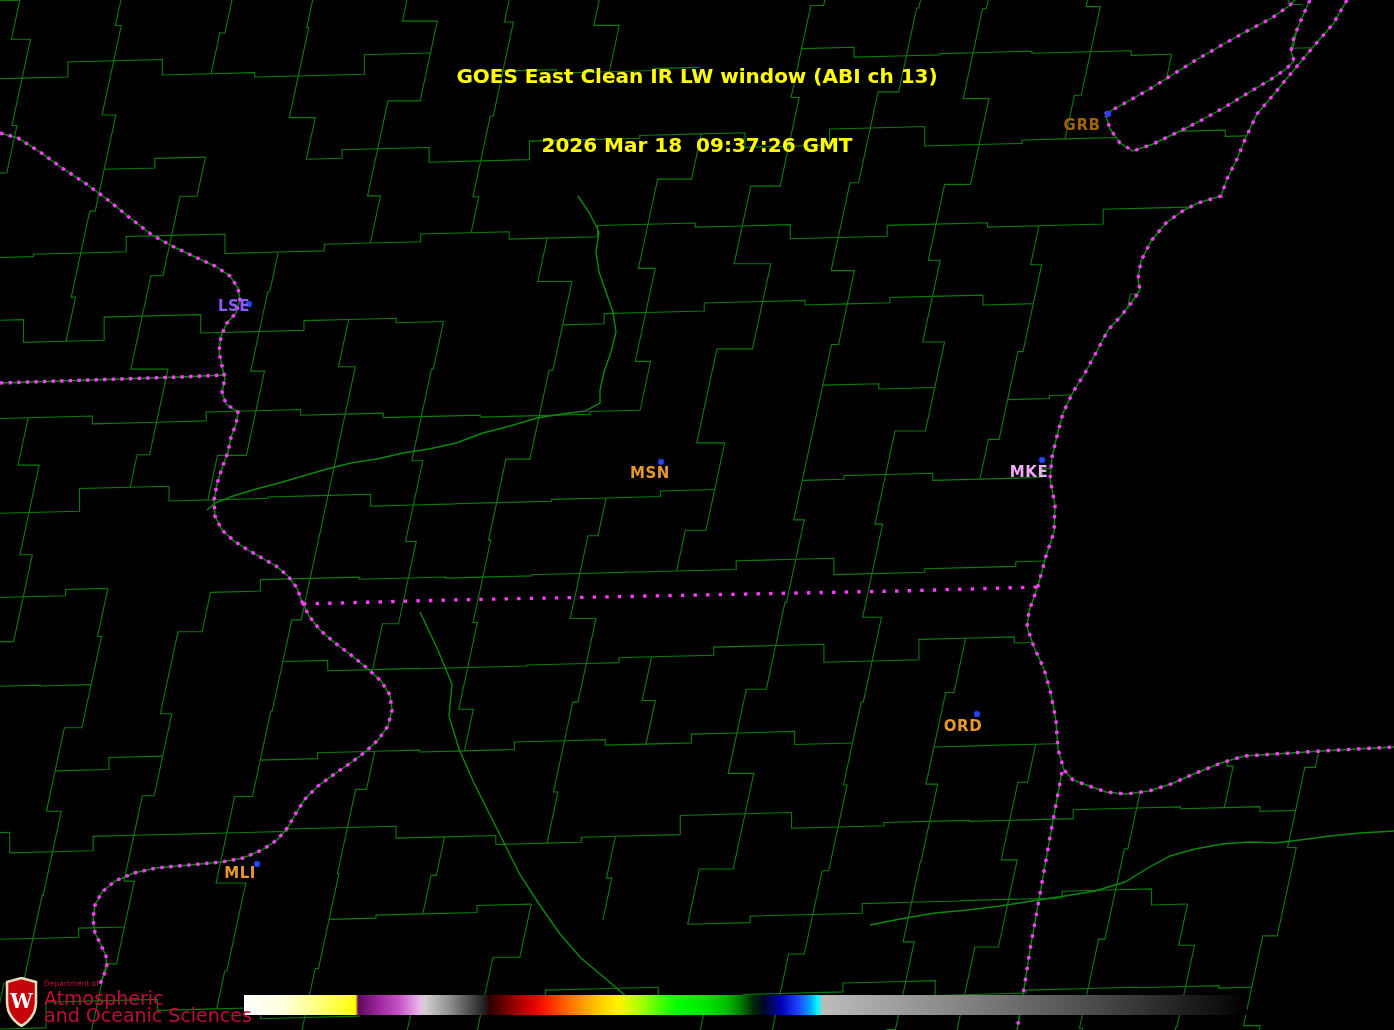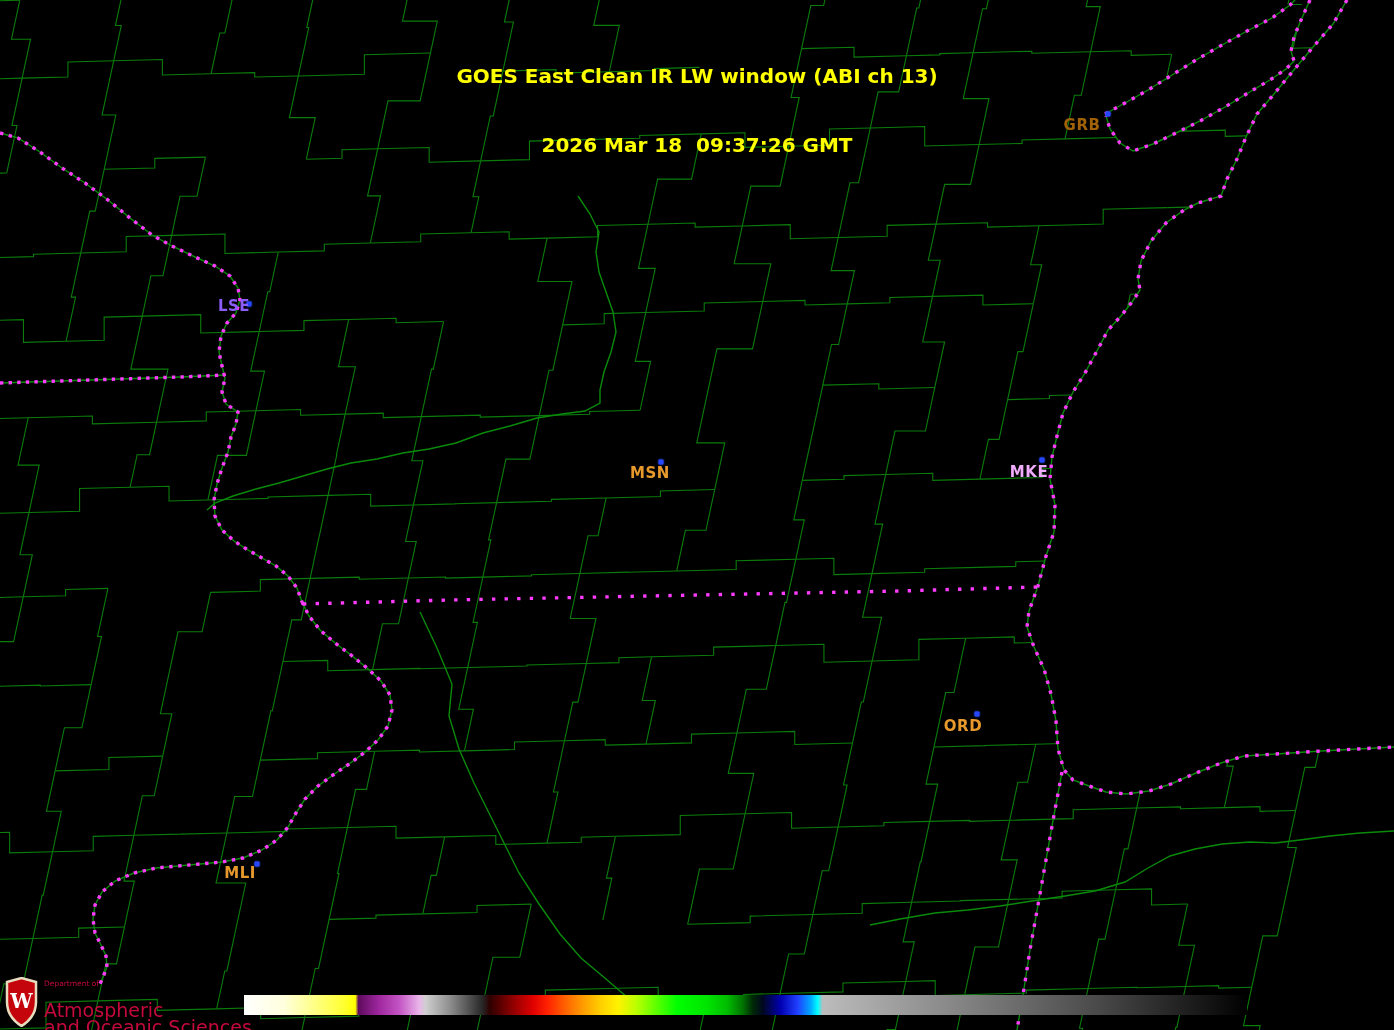--- a/index.html
+++ b/index.html
@@ -8,21 +8,21 @@
   svg.map{position:absolute;left:0;top:0;}
   .title{position:absolute;left:0;top:19px;width:100%;text-align:center;
          font-weight:bold;font-size:20px;line-height:23px;white-space:pre;}
   .station-label{position:absolute;transform:translate(-50%,-50%);
          font-weight:bold;font-size:15px;letter-spacing:0.5px;}
   .station-dot{position:absolute;width:5px;height:5px;border-radius:1px;
          transform:translate(-50%,-50%);box-shadow:0 0 2px #3050ff;}
   .colorbar{position:absolute;}
   .logo{position:absolute;left:5px;top:977px;display:flex;align-items:flex-start;gap:6px;}
   .logo-text{padding-top:3px;line-height:1;}
-  .logo-dept{font-size:7.5px;margin-bottom:14px;}
+  .logo-dept{font-size:7.5px;margin-bottom:2px;}
   .logo-l1,.logo-l2{font-size:19px;line-height:17px;}
 </style>
 </head>
 <body>
 
 <div class="stage">
 
   <svg class="map" id="mapsvg" width="1394" height="1030" viewBox="0 0 1394 1030">
       <g>
         <path d="M-74.9331565337209 -19.32125824633986L-27.55538574340986 -20.553080286887948L-27.55538574340986 1.4487816345444928L19.822385046901182 0.21695959399640563" fill="none" stroke="#0b7c0b" stroke-width="1.1"></path>

